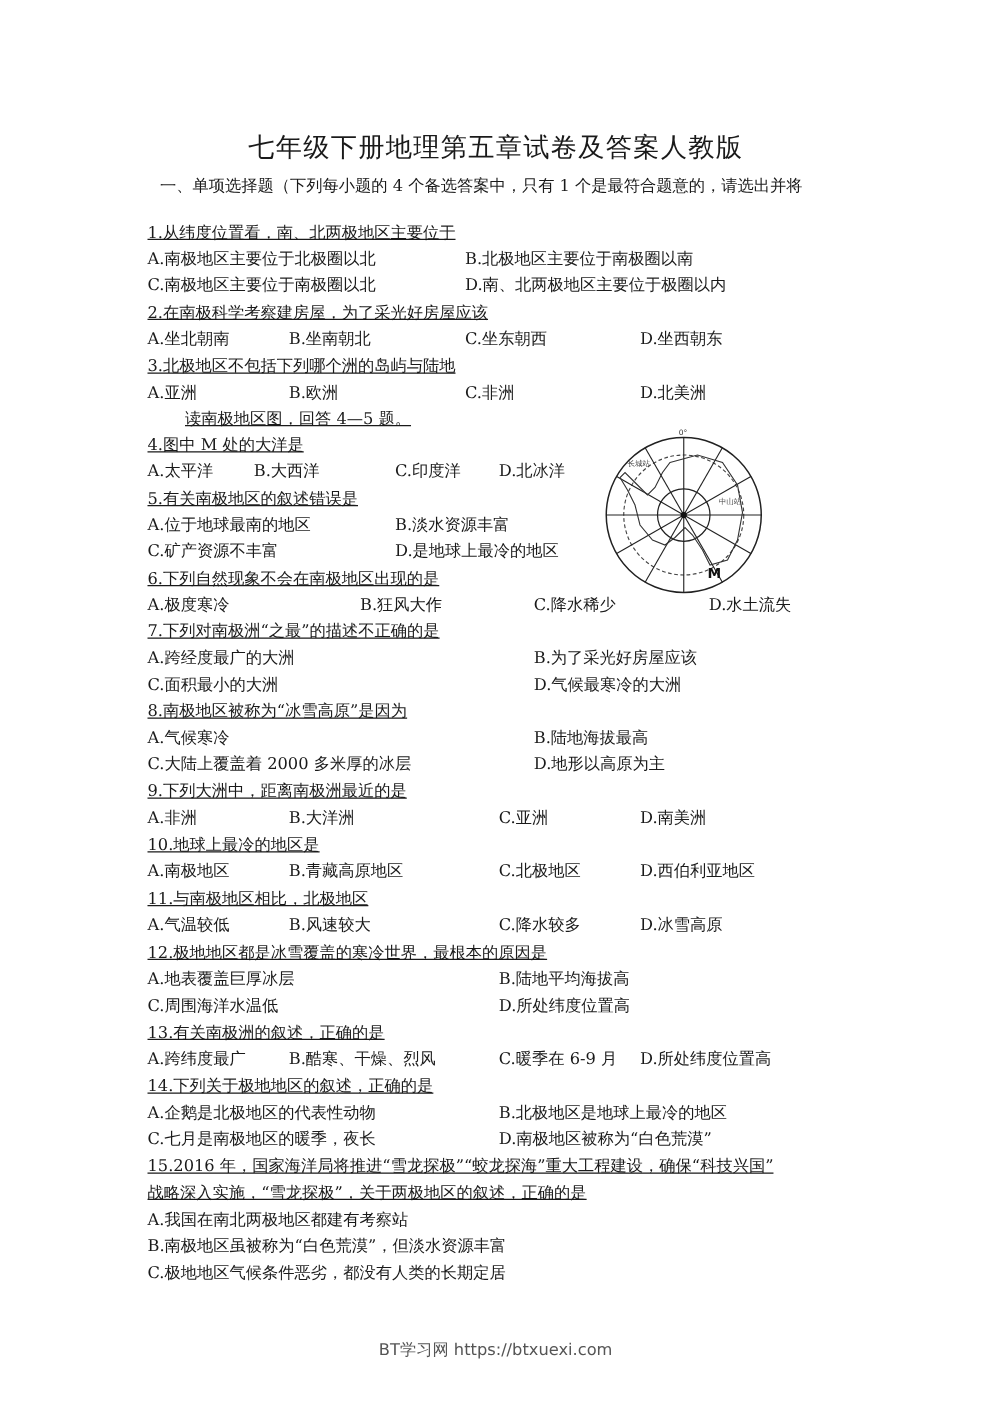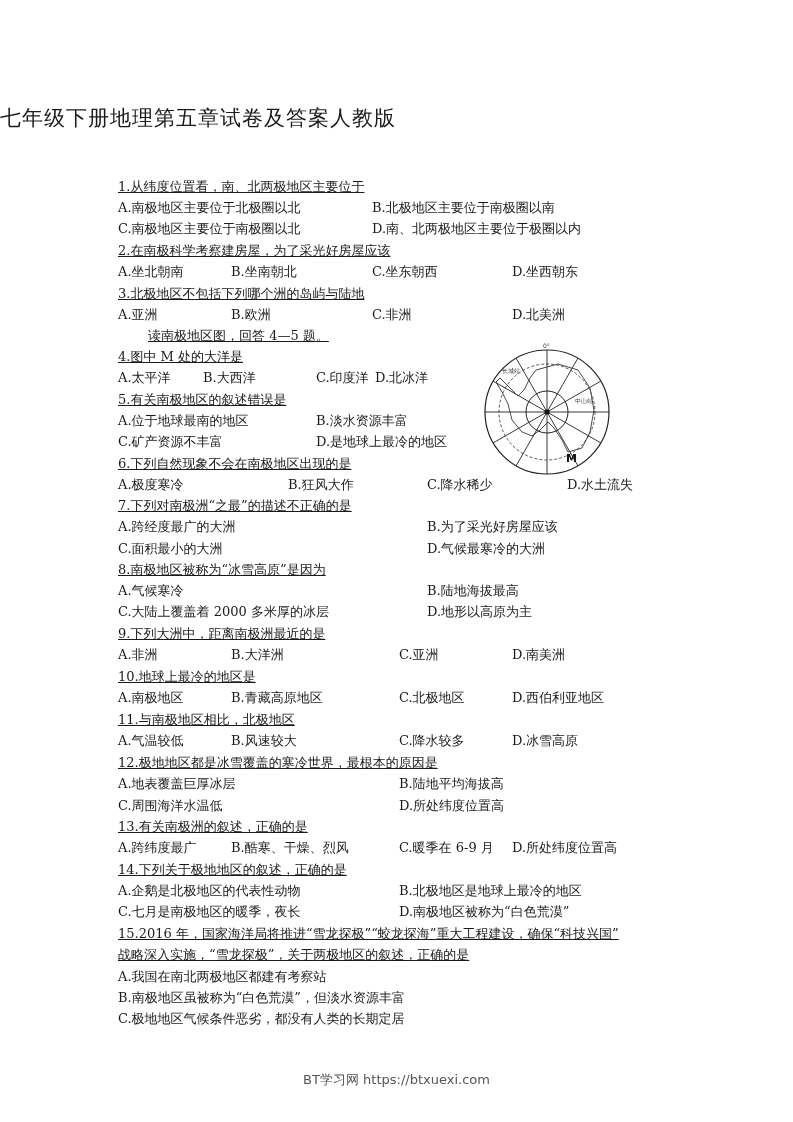--- a/index.html
+++ b/index.html
@@ -1,33 +1,34 @@
 <!DOCTYPE html>
 <html><head>
 <meta charset="utf-8">
 <style>
   html, body { margin: 0; padding: 0; background: #ffffff; }
   body { width: 793px; height: 1122px; position: relative; overflow: hidden;
          font-family: "DejaVu Serif", "Liberation Serif", serif; color: #1a1a1a; }
-  .title { position: absolute; top: 104px; left: 0; width: 793px; text-align: left;
+  .title { position: absolute; top: 104px; left: 0; width: 793px; text-align: center;
            font-size: 21px; letter-spacing: 1px; }
   .intro { position: absolute; left: 128px; top: 139px; width: 560px; font-size: 13px; line-height: 21px; }
   .intro .l2 { padding-left: 26px; display: block; }
   .line { position: absolute; left: 118px; font-size: 13px; height: 21px; line-height: 21px; white-space: nowrap; text-decoration: underline; }
   .opt { position: absolute; font-size: 13px; white-space: nowrap; line-height: 21px; }
   .map { position: absolute; left: 478px; top: 340px; width: 138px; height: 138px; }
   .footer { position: absolute; top: 1071px; left: 0; width: 793px; text-align: center;
             font-family: "DejaVu Sans", sans-serif; font-size: 13px; color: #555; }
 </style>
 </head>
 <body>
 
 <div class="title">七年级下册地理第五章试卷及答案人教版</div>
 
 <div class="intro">
+  <span>一、单项选择题（下列每小题的 4 个备选答案中，只有 1 个是最符合题意的，请选出并将</span>
 </div>
 
 <div class="line" style="top:176px">1.从纬度位置看，南、北两极地区主要位于</div>
 <div class="opt" style="left:118px;top:197px">A.南极地区主要位于北极圈以北</div>
 <div class="opt" style="left:372px;top:197px">B.北极地区主要位于南极圈以南</div>
 <div class="opt" style="left:118px;top:218px">C.南极地区主要位于南极圈以北</div>
 <div class="opt" style="left:372px;top:218px">D.南、北两极地区主要位于极圈以内</div>
 
 <div class="line" style="top:240px">2.在南极科学考察建房屋，为了采光好房屋应该</div>
 <div class="opt" style="left:118px;top:261px">A.坐北朝南</div>
@@ -40,21 +41,21 @@
 <div class="opt" style="left:231px;top:304px">B.欧洲</div>
 <div class="opt" style="left:372px;top:304px">C.非洲</div>
 <div class="opt" style="left:512px;top:304px">D.北美洲</div>
 
 <div class="line" style="top:325px;left:148px">读南极地区图，回答 4—5 题。</div>
 
 <div class="line" style="top:346px">4.图中 M 处的大洋是</div>
 <div class="opt" style="left:118px;top:367px">A.太平洋</div>
 <div class="opt" style="left:203px;top:367px">B.大西洋</div>
 <div class="opt" style="left:316px;top:367px">C.印度洋</div>
-<div class="opt" style="left:375px;top:367px">D.北冰洋</div>
+<div class="opt" style="left:399px;top:367px">D.北冰洋</div>
 
 <div class="line" style="top:389px">5.有关南极地区的叙述错误是</div>
 <div class="opt" style="left:118px;top:410px">A.位于地球最南的地区</div>
 <div class="opt" style="left:316px;top:410px">B.淡水资源丰富</div>
 <div class="opt" style="left:118px;top:431px">C.矿产资源不丰富</div>
 <div class="opt" style="left:316px;top:431px">D.是地球上最冷的地区</div>
 
 <div class="map">
   <svg width="138" height="138" viewBox="0 0 138 138">
     <circle cx="69" cy="72" r="62" fill="none" stroke="#222" stroke-width="1.2"></circle>

